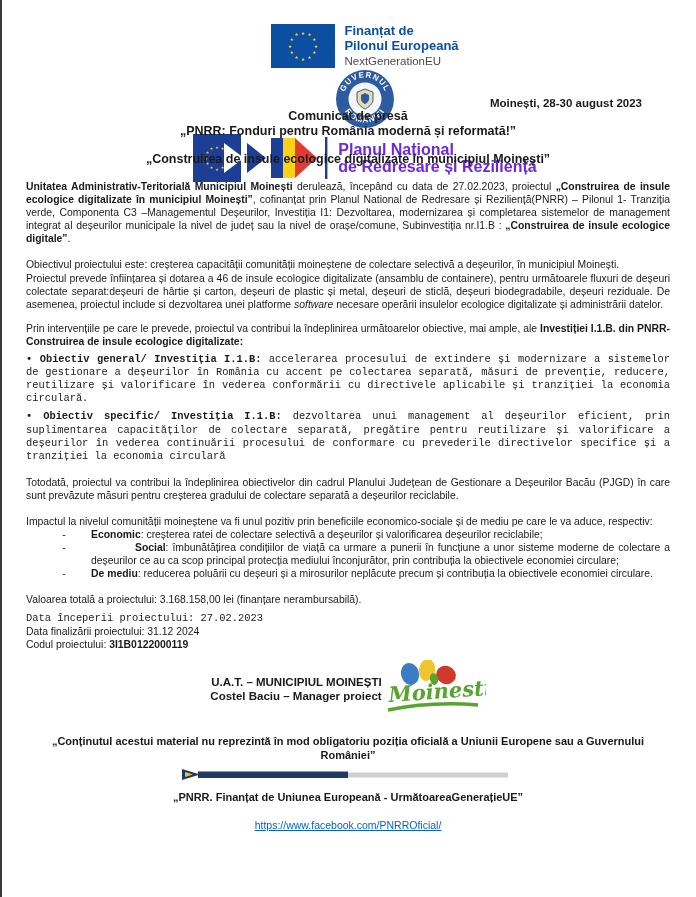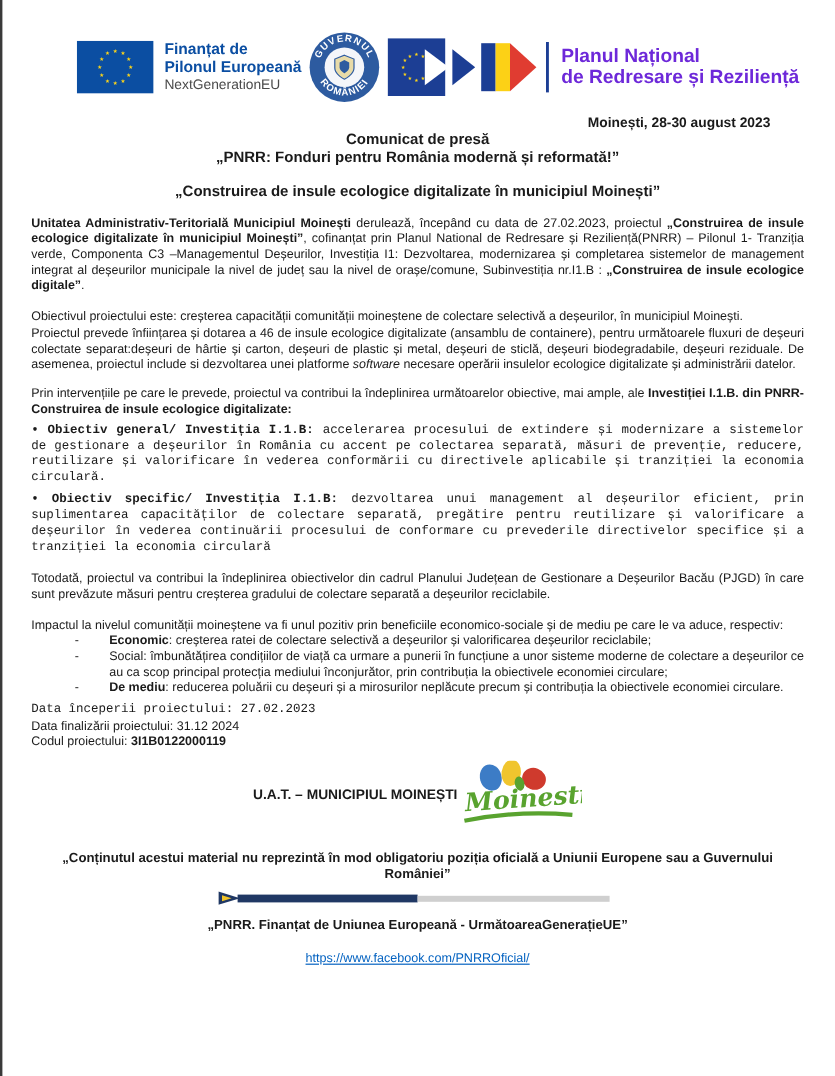--- a/index.html
+++ b/index.html
@@ -3,21 +3,21 @@
 <meta charset="utf-8">
 <style>
   html,body{margin:0;padding:0;background:#fff;}
   .page{
     width:696px;height:897px;box-sizing:border-box;position:relative;
     background:#fff;border-left:2px solid #3a3a3a;overflow:hidden;
     padding:22px 26px 0 24px;
     font-family:"Liberation Sans",sans-serif;color:#1a1a1a;
   }
   
-  .header{display:flex;align-items:center;height:64px;margin:2px 4px 0 38px;}
+  .header{display:flex;align-items:center;height:64px;margin:2px 4px 0 38px;flex-direction:column;}
   .eu-block{display:flex;align-items:center;gap:9px;flex:none;}
   .eu-text{line-height:1.15;}
   .eu-text .l1,.eu-text .l2{font-size:13px;font-weight:bold;color:#0b4ea2;}
   .eu-text .l3{font-size:11.5px;color:#4a4a4a;margin-top:1px;}
   .seal-wrap{flex:1;display:flex;justify-content:center;}
   .pnrr-block{display:flex;align-items:center;flex:none;}
   .pnrr-text{line-height:1.08;font-size:16px;font-weight:bold;color:#6d28d9;margin-left:7px;}
   
   .dateline{font-size:11.5px;font-weight:bold;text-align:right;margin:9px 28px 0 0;}
   .title{font-size:12.5px;font-weight:bold;text-align:center;line-height:15px;}
@@ -138,35 +138,37 @@
     <p class="para gap-sm"><span style="font-weight: bold;">• Obiectiv specific/ Investiția I.1.B:</span><span> dezvoltarea unui management al deșeurilor eficient, prin suplimentarea capacităților de colectare separată, pregătire pentru reutilizare și valorificare a deșeurilor în vederea continuării procesului de conformare cu prevederile directivelor specifice și a tranziției la economia circulară</span></p>
     <p class="para gap-lg"><span>Totodată, proiectul va contribui la îndeplinirea obiectivelor din cadrul Planului Județean de Gestionare a Deșeurilor Bacău (PJGD) în care sunt prevăzute măsuri pentru creșterea gradului de colectare separată a deșeurilor reciclabile.</span></p>
     <p class="para gap-lg"><span>Impactul la nivelul comunității moineștene va fi unul pozitiv prin beneficiile economico-sociale și de mediu pe care le va aduce, respectiv:</span></p>
 
     <div class="impact-item">
       <span class="impact-dash">-</span>
       <span class="impact-text"><span style="font-weight: bold;">Economic</span><span>: creșterea ratei de colectare selectivă a deșeurilor și valorificarea deșeurilor reciclabile;</span></span>
     </div>
     <div class="impact-item">
       <span class="impact-dash">-</span>
-      <span class="impact-text"><span style="font-weight: normal;">Social</span><span>: îmbunătățirea condițiilor de viață ca urmare a punerii în funcțiune a unor sisteme moderne de colectare a deșeurilor ce au ca scop principal protecția mediului înconjurător, prin contribuția la obiectivele economiei circulare;</span></span>
+      <span class="impact-text"><span style="font-weight: bold; margin-left: 44px;">Social</span><span>: îmbunătățirea condițiilor de viață ca urmare a punerii în funcțiune a unor sisteme moderne de colectare a deșeurilor ce au ca scop principal protecția mediului înconjurător, prin contribuția la obiectivele economiei circulare;</span></span>
     </div>
     <div class="impact-item">
       <span class="impact-dash">-</span>
       <span class="impact-text"><span style="font-weight: bold;">De mediu</span><span>: reducerea poluării cu deșeuri și a mirosurilor neplăcute precum și contribuția la obiectivele economiei circulare.</span></span>
     </div>
 
+    <p class="para gap-lg"><span>Valoarea totală a proiectului: 3.168.158,00 lei (finanțare nerambursabilă).</span></p>
     <p class="para gap-sm"><span>Data începerii proiectului: 27.02.2023</span></p>
     <p class="para"><span>Data finalizării proiectului: 31.12 2024</span></p>
     <p class="para"><span>Codul proiectului: </span><span style="font-weight: bold;">3I1B0122000119</span></p>
   </div>
 
   <div class="contact-row">
     <div class="contact-block">
       <div>U.A.T. – MUNICIPIUL MOINEȘTI</div>
+      <div>Costel Baciu – Manager proiect</div>
     </div>
     <svg width="104" height="58" viewBox="0 0 104 58">
       <ellipse cx="28" cy="14" rx="9" ry="11" fill="#3c7cc6" transform="rotate(-15 28 14)"></ellipse>
       <ellipse cx="45" cy="10" rx="8" ry="11" fill="#f0c52e" transform="rotate(8 45 10)"></ellipse>
       <ellipse cx="64" cy="15" rx="10" ry="9" fill="#cf3a2d" transform="rotate(20 64 15)"></ellipse>
       <ellipse cx="52" cy="19" rx="4" ry="6" fill="#59a32f" transform="rotate(-12 52 19)"></ellipse>
       <text x="7" y="42" font-size="21" fill="#59a32f" font-weight="bold" font-style="italic" font-family="DejaVu Serif, serif" transform="rotate(-4 7 42)">Moinesti</text>
       <path d="M6 50 Q 50 41 96 45" stroke="#59a32f" stroke-width="3.5" fill="none"></path>
     </svg>
   </div>

